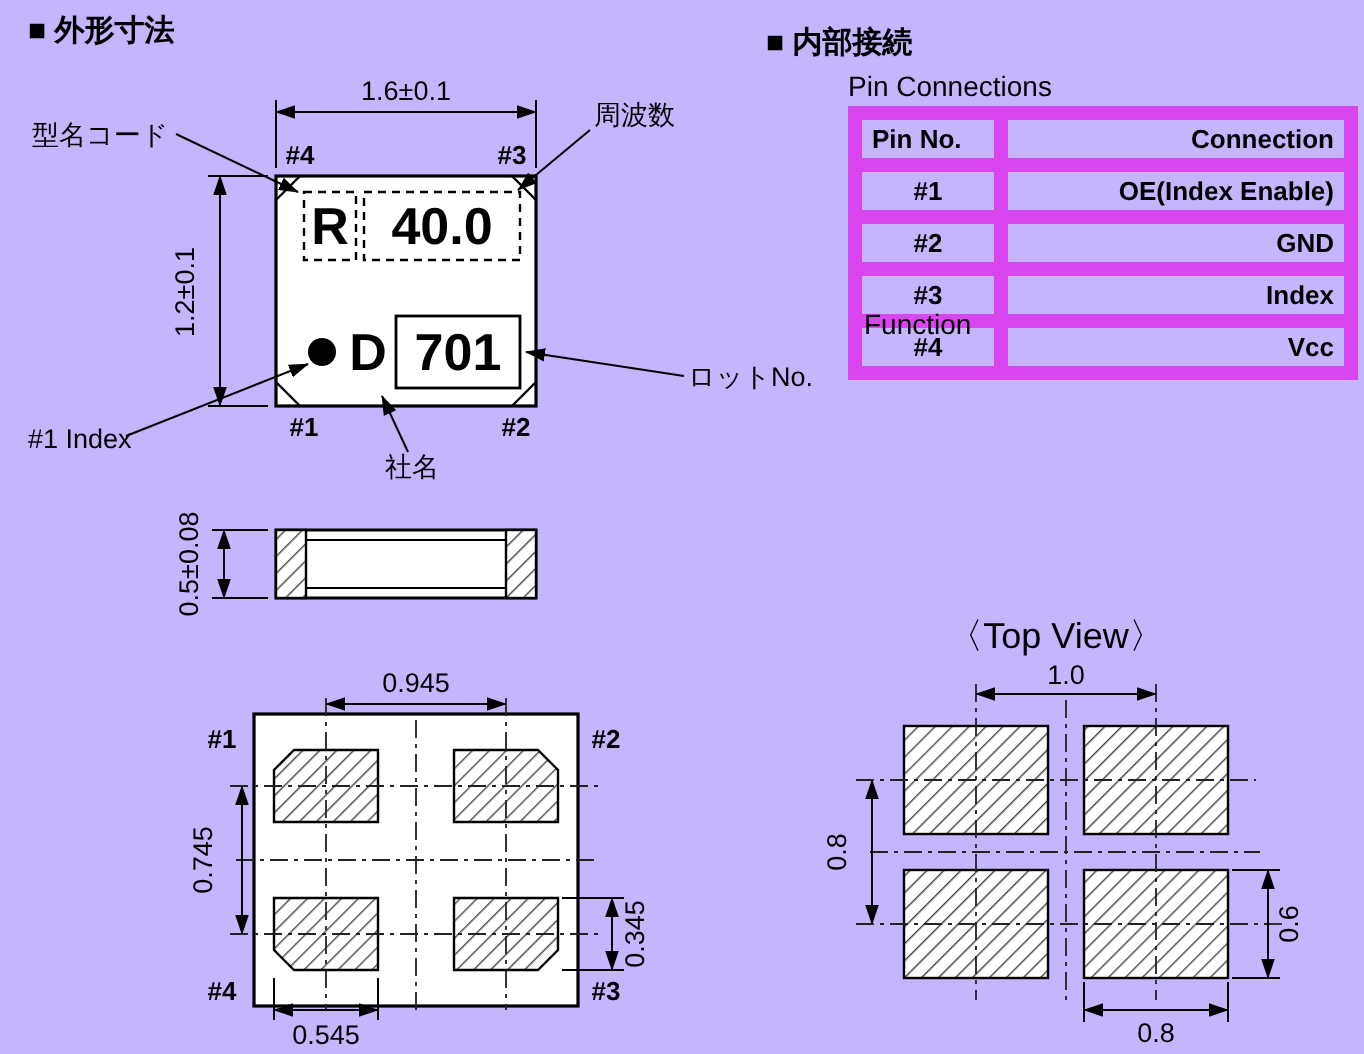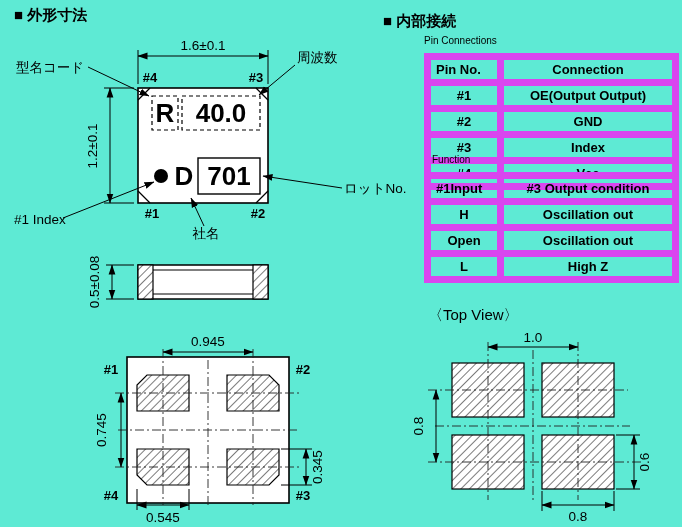--- a/index.html
+++ b/index.html
@@ -1,29 +1,29 @@
 <!DOCTYPE html>
 <html><head>
 <meta charset="utf-8">
 <style>
   html,body{margin:0;padding:0;background:#fff;}
   .page{
-    position:relative;width:682px;height:527px;background:#5eead4;
+    position:relative;width:682px;height:527px;background:#c4b5fd;
     font-family:"Liberation Sans","DejaVu Sans",sans-serif;color:#000;
     overflow:hidden;
   }
   .sec-title{position:absolute;font-size:15px;font-weight:bold;white-space:nowrap;}
-  .sub-label{position:absolute;font-size:10px;white-space:nowrap;}
-  .tv-label{position:absolute;left:428px;top:306px;width:200px;text-align:left;font-size:15px;}
+  .sub-label{position:absolute;font-size:14px;white-space:nowrap;}
+  .tv-label{position:absolute;left:428px;top:306px;width:200px;text-align:center;font-size:18px;}
   table.dtable{position:absolute;border-collapse:collapse;font-size:13px;table-layout:fixed;}
   table.dtable th,table.dtable td{
     border:7px solid #d946ef;font-weight:bold;height:17px;padding:1px 5px;white-space:nowrap;
   }
   table.dtable .c1{width:56px;text-align:center;}
-  table.dtable .c2{width:158px;text-align:center;}
+  table.dtable .c2{width:158px;text-align:right;}
   svg{position:absolute;}
   svg text{font-family:"Liberation Sans","DejaVu Sans",sans-serif;fill:#000;}
   .dimtxt{font-size:13.5px;}
   .jlabel{font-size:13.5px;}
   .pinlbl{font-size:13px;font-weight:bold;}
   .marktxt{font-size:26px;font-weight:bold;}
 </style>
 </head>
 <body>
 
@@ -35,58 +35,38 @@
 
   <div class="sub-label" style="left:424px;top:35px">Pin Connections</div>
   <table class="dtable" style="left:424px;top:53px">
     <tbody>
         <tr>
       <th class="c1" style="text-align:left">Pin No.</th>
       <th class="c2">Connection</th>
     </tr>
     <tr>
       <td class="c1">#1</td>
-      <td class="c2">OE(Output Output)</td>
+      <td class="c2">OE(Index Enable)</td>
     </tr>
     <tr>
       <td class="c1">#2</td>
       <td class="c2">GND</td>
     </tr>
     <tr>
       <td class="c1">#3</td>
       <td class="c2">Index</td>
     </tr>
     <tr>
       <td class="c1">#4</td>
       <td class="c2">Vcc</td>
     </tr>
   </tbody>
     </table>
 
   <div class="sub-label" style="left:432px;top:154px">Function</div>
-  <table class="dtable" style="left:424px;top:172px">
-    <tbody>
-        <tr>
-      <th class="c1" style="text-align:left">#1Input</th>
-      <th class="c2">#3 Output condition</th>
-    </tr>
-    <tr>
-      <td class="c1">H</td>
-      <td class="c2">Oscillation out</td>
-    </tr>
-    <tr>
-      <td class="c1">Open</td>
-      <td class="c2">Oscillation out</td>
-    </tr>
-    <tr>
-      <td class="c1">L</td>
-      <td class="c2">High Z</td>
-    </tr>
-  </tbody>
-    </table>
 
   <svg style="left:0;top:0" width="412" height="527" viewBox="0 0 412 527">
     <defs>
       <pattern id="hatchL" patternUnits="userSpaceOnUse" width="6" height="6" patternTransform="rotate(45)">
         <rect width="6" height="6" fill="#ffffff"></rect>
         <line x1="0" y1="0" x2="0" y2="6" stroke="#444444" stroke-width="1.4"></line>
       </pattern>
       <marker id="arwL" viewBox="0 0 10 8" refX="9.5" refY="4" markerWidth="10" markerHeight="8" orient="auto-start-reverse">
         <path d="M0,0.6 L10,4 L0,7.4 Z" fill="#000"></path>
       </marker>

